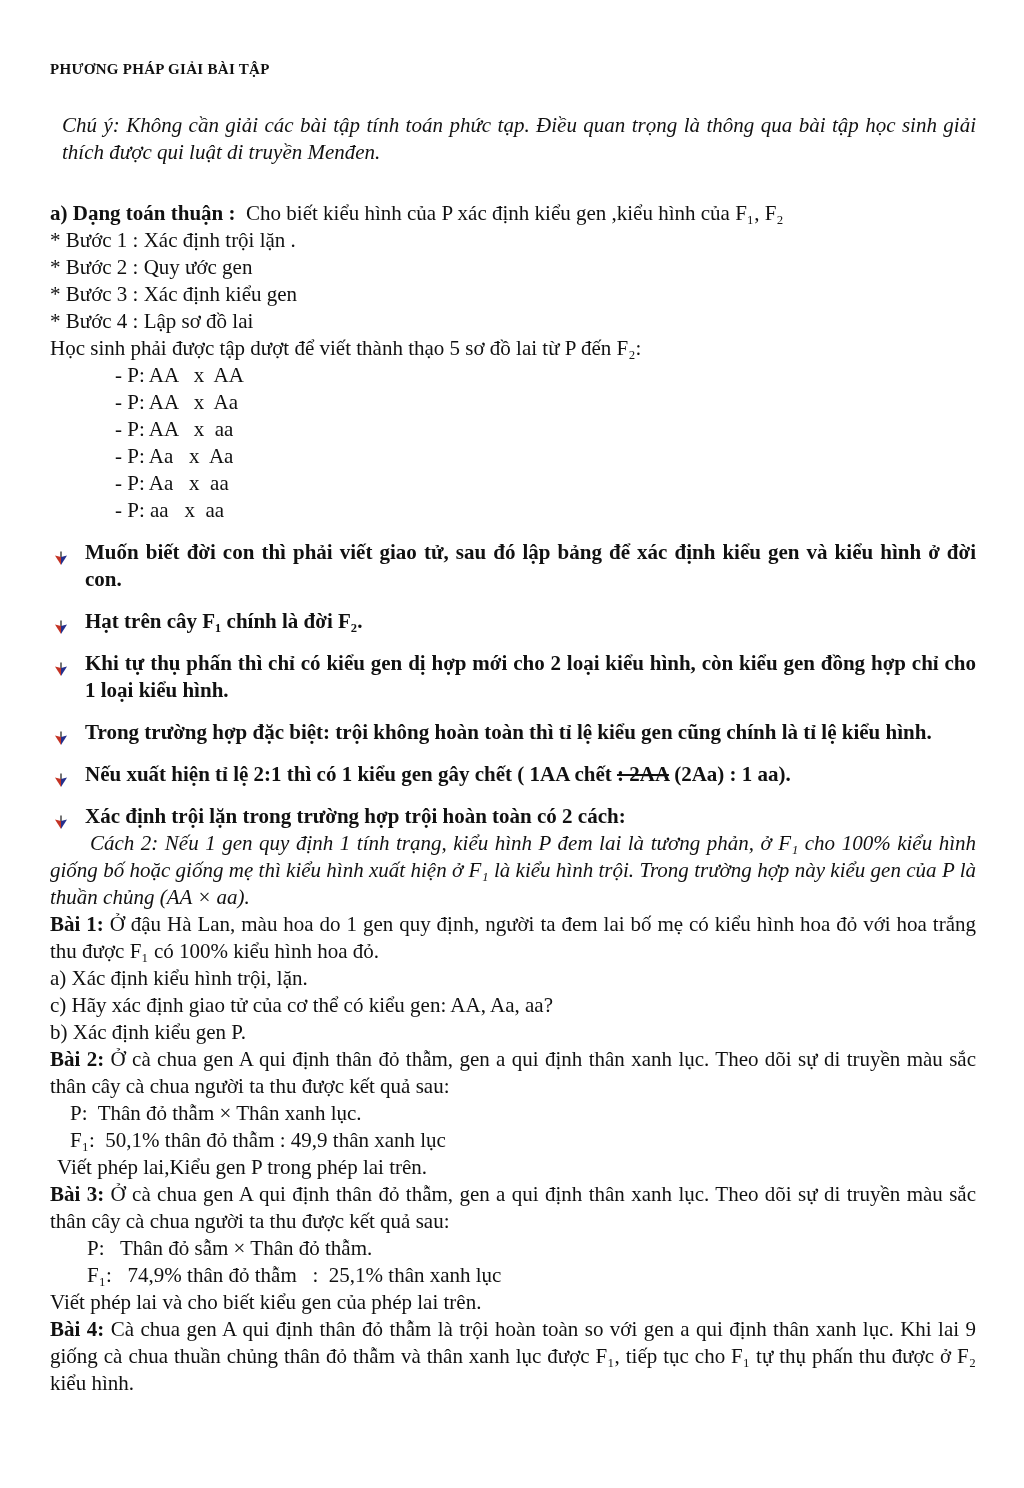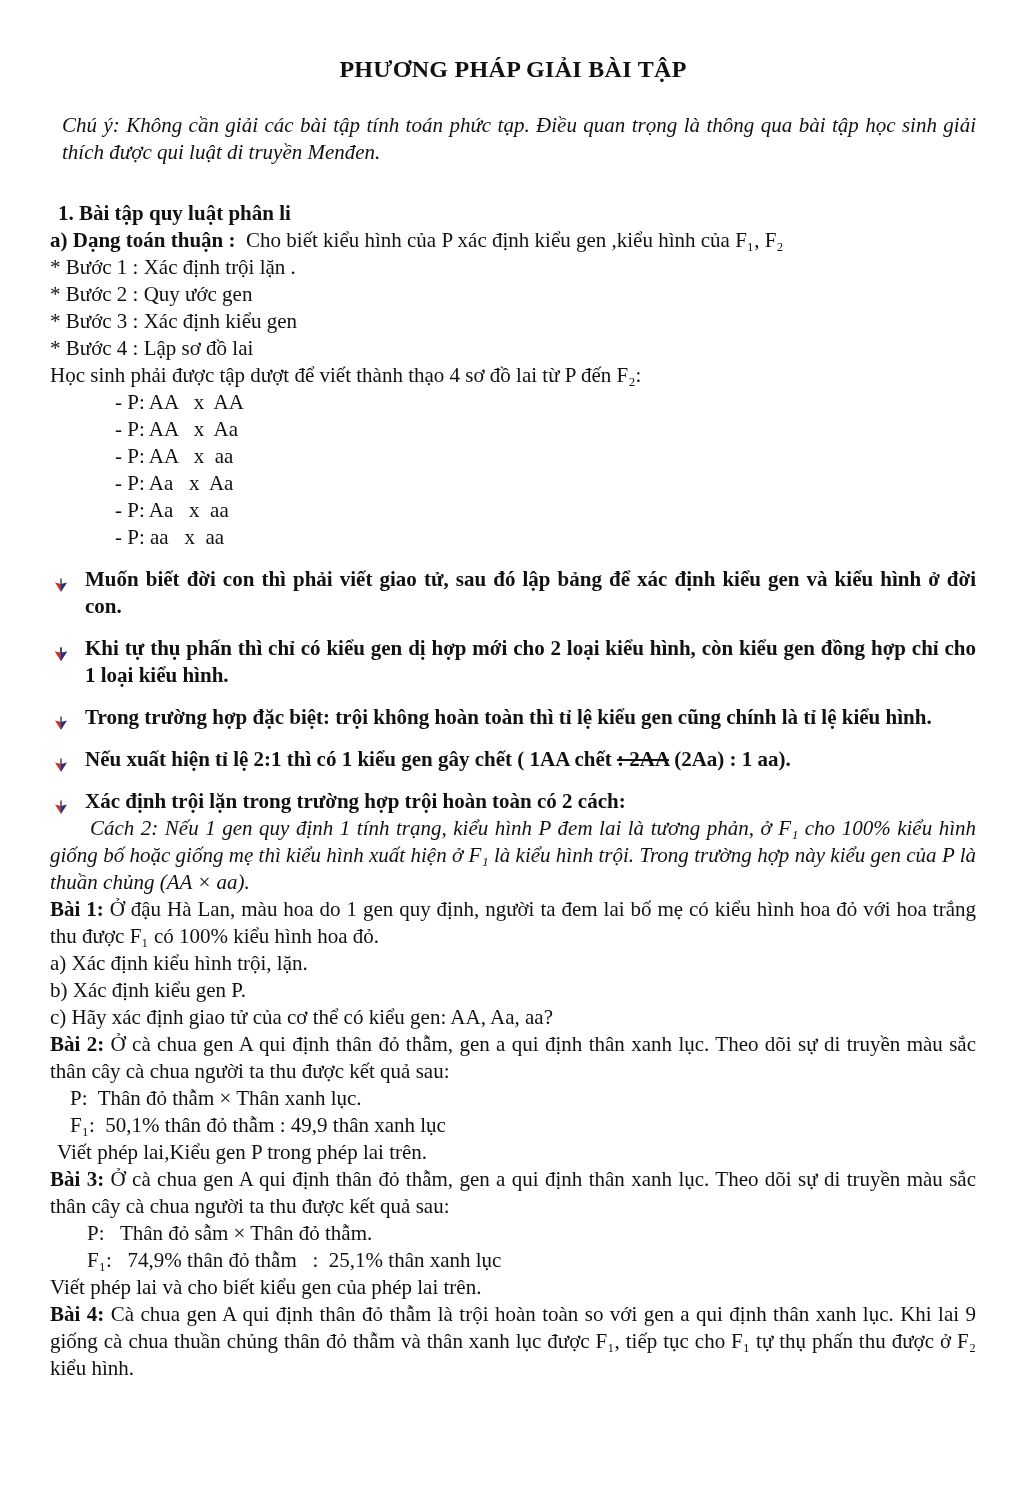--- a/index.html
+++ b/index.html
@@ -9,23 +9,22 @@
     min-height: 1488px;
     font-family: "Liberation Serif", "DejaVu Serif", serif;
     color: #111111;
     font-size: 21px;
     line-height: 27px;
   }
   .page {
     padding: 56px 48px 40px 50px;
   }
   .title {
-    text-align: center;
     font-weight: bold;
-    font-size: 24px;
+    font-size: 15px;
     margin-bottom: 29px;
     letter-spacing: 0.3px;
   }
   .note {
     font-style: italic;
     margin-bottom: 34px;
     text-align: justify;
     margin-left: 12px;
   }
   .heading {
@@ -63,30 +62,29 @@
 </style>
 </head>
 <body>
 
 <div class="page">
 
   <h1 class="title">PHƯƠNG PHÁP GIẢI BÀI TẬP</h1>
 
   <p class="note">Chú ý: Không cần giải các bài tập tính toán phức tạp. Điều quan trọng là thông qua bài tập học sinh giải thích được qui luật di truyền Menđen.</p>
 
-  <p class="heading">1. Bài tập quy luật phân li</p>
 
   <p class="para"><span class="lead-bold">a) Dạng toán thuận :</span><span class="prewrap">  Cho biết kiểu hình của P xác định kiểu gen ,kiểu hình của F₁, F₂</span></p>
 
   <p>* Bước 1 : Xác định trội lặn .</p>
   <p>* Bước 2 : Quy ước gen</p>
   <p>* Bước 3 : Xác định kiểu gen</p>
   <p>* Bước 4 : Lập sơ đồ lai</p>
 
-  <p>Học sinh phải được tập dượt để viết thành thạo 4 sơ đồ lai từ P đến F₂:</p>
+  <p>Học sinh phải được tập dượt để viết thành thạo 5 sơ đồ lai từ P đến F₂:</p>
 
   <p class="cross-line">- P: AA   x  AA</p>
   <p class="cross-line">- P: AA   x  Aa</p>
   <p class="cross-line">- P: AA   x  aa</p>
   <p class="cross-line">- P: Aa   x  Aa</p>
   <p class="cross-line">- P: Aa   x  aa</p>
   <p class="cross-line">- P: aa   x  aa</p>
 
   <div class="bullet-item">
     <span class="bullet-icon"><svg width="14" height="15" viewBox="0 0 14 15">
@@ -96,20 +94,21 @@
         </svg></span>
     <span>Muốn biết đời con thì phải viết giao tử, sau đó lập bảng để xác định kiểu gen và kiểu hình ở đời con.</span>
   </div>
 
   <div class="bullet-item">
     <span class="bullet-icon"><svg width="14" height="15" viewBox="0 0 14 15">
           <line x1="7" y1="0.5" x2="7" y2="7" stroke="#3a3a3a" stroke-width="1.4"></line>
           <polygon points="1,4.5 7,14 7,6" style="fill:var(--bullet-red,#c43324)"></polygon>
           <polygon points="13,4.5 7,14 7,6" style="fill:var(--bullet-blue,#25308d)"></polygon>
         </svg></span>
+    <span>Hạt trên cây F₁ chính là đời F₂.</span>
   </div>
 
   <div class="bullet-item">
     <span class="bullet-icon"><svg width="14" height="15" viewBox="0 0 14 15">
           <line x1="7" y1="0.5" x2="7" y2="7" stroke="#3a3a3a" stroke-width="1.4"></line>
           <polygon points="1,4.5 7,14 7,6" style="fill:var(--bullet-red,#c43324)"></polygon>
           <polygon points="13,4.5 7,14 7,6" style="fill:var(--bullet-blue,#25308d)"></polygon>
         </svg></span>
     <span>Khi tự thụ phấn thì chỉ có kiểu gen dị hợp mới cho 2 loại kiểu hình, còn kiểu gen đồng hợp chỉ cho 1 loại kiểu hình.</span>
   </div>
@@ -138,22 +137,22 @@
           <polygon points="1,4.5 7,14 7,6" style="fill:var(--bullet-red,#c43324)"></polygon>
           <polygon points="13,4.5 7,14 7,6" style="fill:var(--bullet-blue,#25308d)"></polygon>
         </svg></span>
     <span>Xác định trội lặn trong trường hợp trội hoàn toàn có 2 cách:</span>
   </div>
 
   <p class="cach">Cách 2: Nếu 1 gen quy định 1 tính trạng, kiểu hình P đem lai là tương phản, ở F₁ cho 100% kiểu hình giống bố hoặc giống mẹ thì kiểu hình xuất hiện ở F₁ là kiểu hình trội. Trong trường hợp này kiểu gen của P là thuần chủng (AA × aa).</p>
 
   <p class="para"><span class="lead-bold">Bài 1:</span><span> Ở đậu Hà Lan, màu hoa do 1 gen quy định, người ta đem lai bố mẹ có kiểu hình hoa đỏ với hoa trắng thu được F₁ có 100% kiểu hình hoa đỏ.</span></p>
   <p>a) Xác định kiểu hình trội, lặn.</p>
+  <p>c) Hãy xác định giao tử của cơ thể có kiểu gen: AA, Aa, aa?</p>
   <p>b) Xác định kiểu gen P.</p>
-  <p>c) Hãy xác định giao tử của cơ thể có kiểu gen: AA, Aa, aa?</p>
 
   <p class="para"><span class="lead-bold">Bài 2:</span><span> Ở cà chua gen A qui định thân đỏ thẫm, gen a qui định thân xanh lục. Theo dõi sự di truyền màu sắc thân cây cà chua người ta thu được kết quả sau:</span></p>
   <p class="pf-line-2">P:  Thân đỏ thẫm × Thân xanh lục.</p>
   <p class="pf-line-2">F₁:  50,1% thân đỏ thẫm : 49,9 thân xanh lục</p>
   <p class="closing-2">Viết phép lai,Kiểu gen P trong phép lai trên.</p>
 
   <p class="para"><span class="lead-bold">Bài 3:</span><span> Ở cà chua gen A qui định thân đỏ thẫm, gen a qui định thân xanh lục. Theo dõi sự di truyền màu sắc thân cây cà chua người ta thu được kết quả sau:</span></p>
   <p class="pf-line-3">P:   Thân đỏ sẫm × Thân đỏ thẫm.</p>
   <p class="pf-line-3">F₁:   74,9% thân đỏ thẫm   :  25,1% thân xanh lục</p>
   <p>Viết phép lai và cho biết kiểu gen của phép lai trên.</p>

